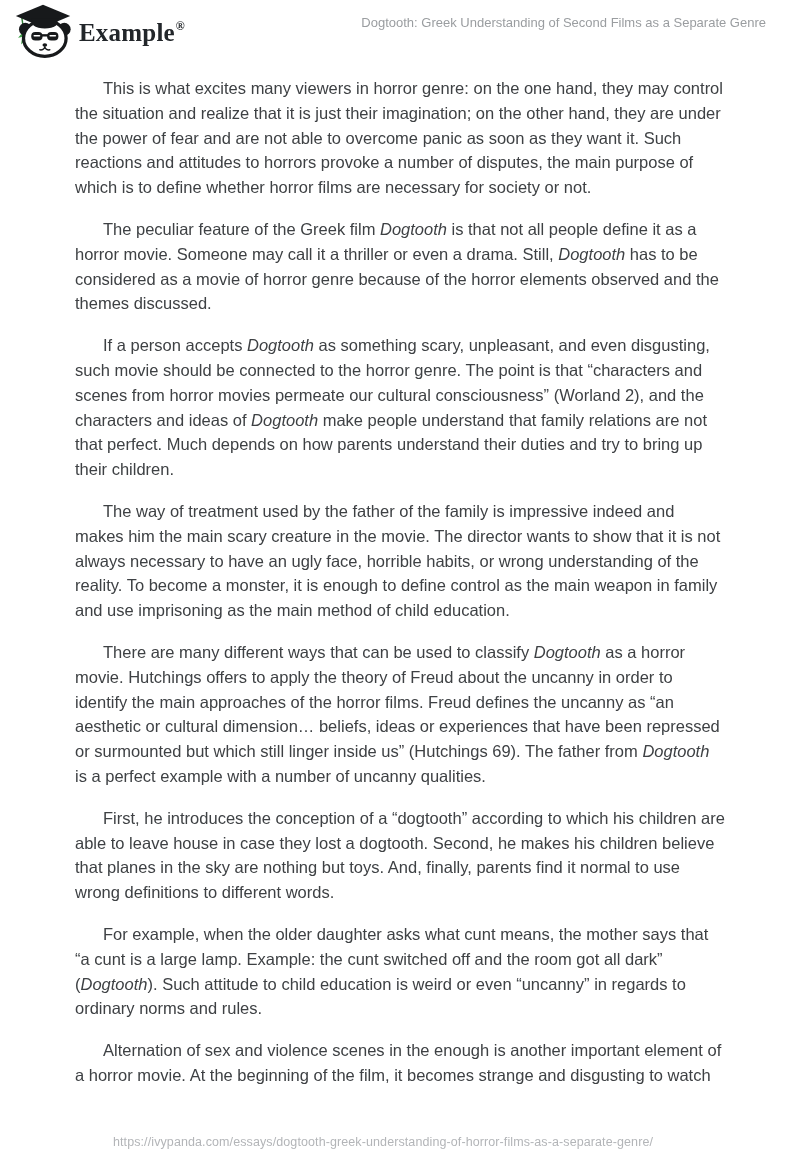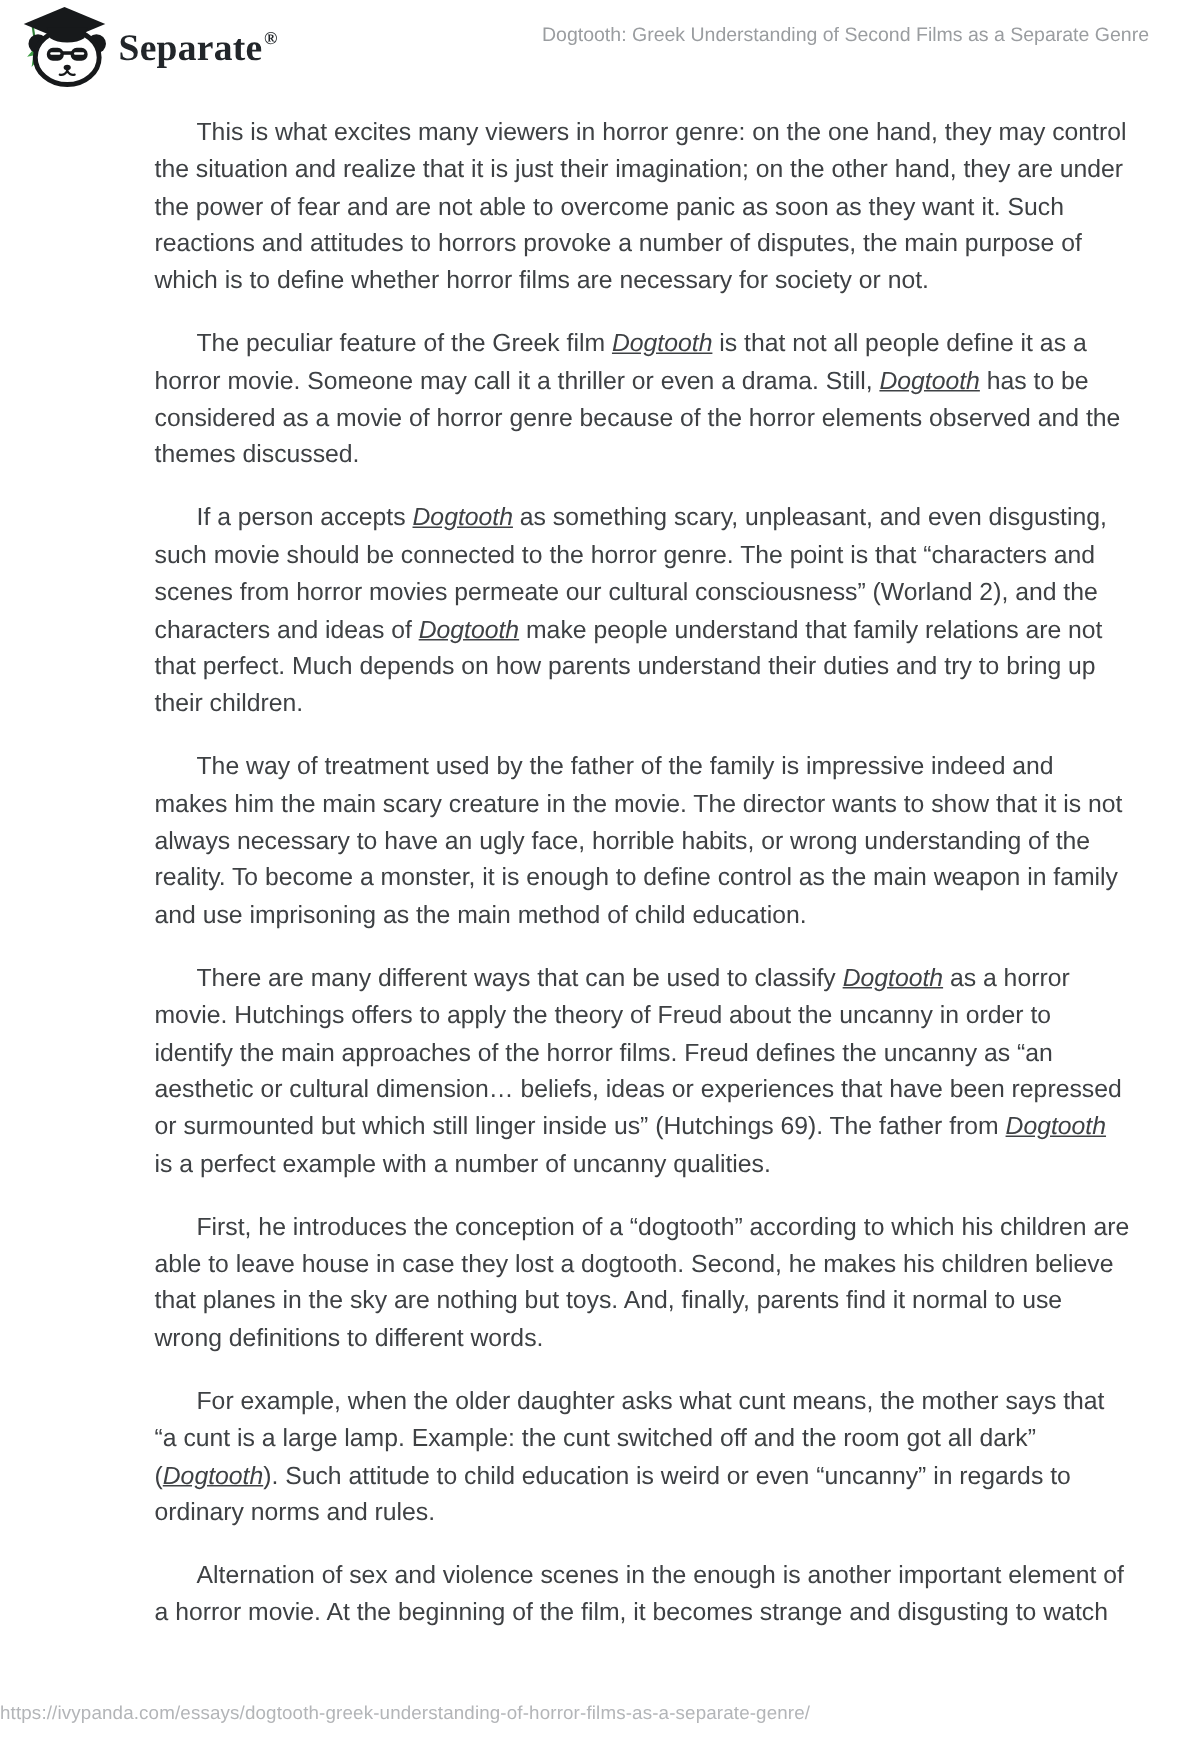--- a/index.html
+++ b/index.html
@@ -29,34 +29,34 @@
     margin-left:7px;margin-top:17px;letter-spacing:.2px;
     line-height:1;white-space:nowrap;
   }
   .brand sup{font-size:12px;position:relative;top:-2px;left:1px;font-weight:700;}
   .doc-title{
     margin-left:auto;margin-top:12px;
     font-size:13px;color:var(--header-title);
     line-height:1.2;white-space:nowrap;
   }
   .essay{
-    padding:14px 0 0 103px;width:725px;
+    padding:14px 0 0 75px;width:725px;
   }
   .essay p{
     width:650px;
     font-size:16.5px;line-height:24.8px;
     color:var(--body-text);
     text-indent:28px;
     margin:0 0 17px 0;
     text-align:left;
   }
-  .essay .italic{font-style:italic;text-decoration:underline;}
+  .essay .italic{font-style:italic;}
   .footer{
     position:absolute;left:0;right:34px;bottom:11px;
-    text-align:left;
+    text-align:center;
     font-size:12.5px;color:var(--footer-url);
     letter-spacing:.1px;
   }
 </style>
 </head>
 <body>
 
 <div class="header">
   <span class="logo">
     <svg viewBox="0 0 64 60" width="58" height="56" aria-hidden="true">
@@ -69,21 +69,21 @@
       <path d="M19 16 h30 l-2.5 8 a15 7 0 0 1 -25 0 z" fill="var(--logo-black)"></path>
       <rect x="19" y="31" width="12.5" height="9.5" rx="4.5" fill="var(--logo-black)"></rect>
       <rect x="36.5" y="31" width="12.5" height="9.5" rx="4.5" fill="var(--logo-black)"></rect>
       <rect x="30.5" y="33.5" width="7" height="2.6" fill="var(--logo-black)"></rect>
       <rect x="21.5" y="34.3" width="7.5" height="1.8" rx="0.9" fill="#ffffff"></rect>
       <rect x="39" y="34.3" width="7.5" height="1.8" rx="0.9" fill="#ffffff"></rect>
       <ellipse cx="34" cy="45.5" rx="2.6" ry="2" fill="var(--logo-black)"></ellipse>
       <path d="M34 47.5 c-0.5 2.5 -3 3.8 -5.5 3.2 M34 47.5 c0.5 2.5 3 3.8 5.5 3.2" stroke="var(--logo-black)" stroke-width="1.6" fill="none" stroke-linecap="round"></path>
     </svg>
   </span>
-  <span class="brand"><span>Separate</span><sup>®</sup></span>
+  <span class="brand"><span>Example</span><sup>®</sup></span>
   <span class="doc-title">Dogtooth: Greek Understanding of Second Films as a Separate Genre</span>
 </div>
 
 <div class="essay">
     <p><span>This is what excites many viewers in horror genre: on the one hand, they may control the situation and realize that it is just their imagination; on the other hand, they are under the power of fear and are not able to overcome panic as soon as they want it. Such reactions and attitudes to horrors provoke a number of disputes, the main purpose of which is to define whether horror films are necessary for society or not.</span></p>
     <p><span>The peculiar feature of the Greek film </span><span class="italic">Dogtooth</span><span> is that not all people define it as a horror movie. Someone may call it a thriller or even a drama. Still, </span><span class="italic">Dogtooth</span><span> has to be considered as a movie of horror genre because of the horror elements observed and the themes discussed.</span></p>
     <p><span>If a person accepts </span><span class="italic">Dogtooth</span><span> as something scary, unpleasant, and even disgusting, such movie should be connected to the horror genre. The point is that “characters and scenes from horror movies permeate our cultural consciousness” (Worland 2), and the characters and ideas of </span><span class="italic">Dogtooth</span><span> make people understand that family relations are not that perfect. Much depends on how parents understand their duties and try to bring up their children.</span></p>
     <p><span>The way of treatment used by the father of the family is impressive indeed and makes him the main scary creature in the movie. The director wants to show that it is not always necessary to have an ugly face, horrible habits, or wrong understanding of the reality. To become a monster, it is enough to define control as the main weapon in family and use imprisoning as the main method of child education.</span></p>
     <p><span>There are many different ways that can be used to classify </span><span class="italic">Dogtooth</span><span> as a horror movie. Hutchings offers to apply the theory of Freud about the uncanny in order to identify the main approaches of the horror films. Freud defines the uncanny as “an aesthetic or cultural dimension… beliefs, ideas or experiences that have been repressed or surmounted but which still linger inside us” (Hutchings 69). The father from </span><span class="italic">Dogtooth</span><span> is a perfect example with a number of uncanny qualities.</span></p>
     <p><span>First, he introduces the conception of a “dogtooth” according to which his children are able to leave house in case they lost a dogtooth. Second, he makes his children believe that planes in the sky are nothing but toys. And, finally, parents find it normal to use wrong definitions to different words.</span></p>

